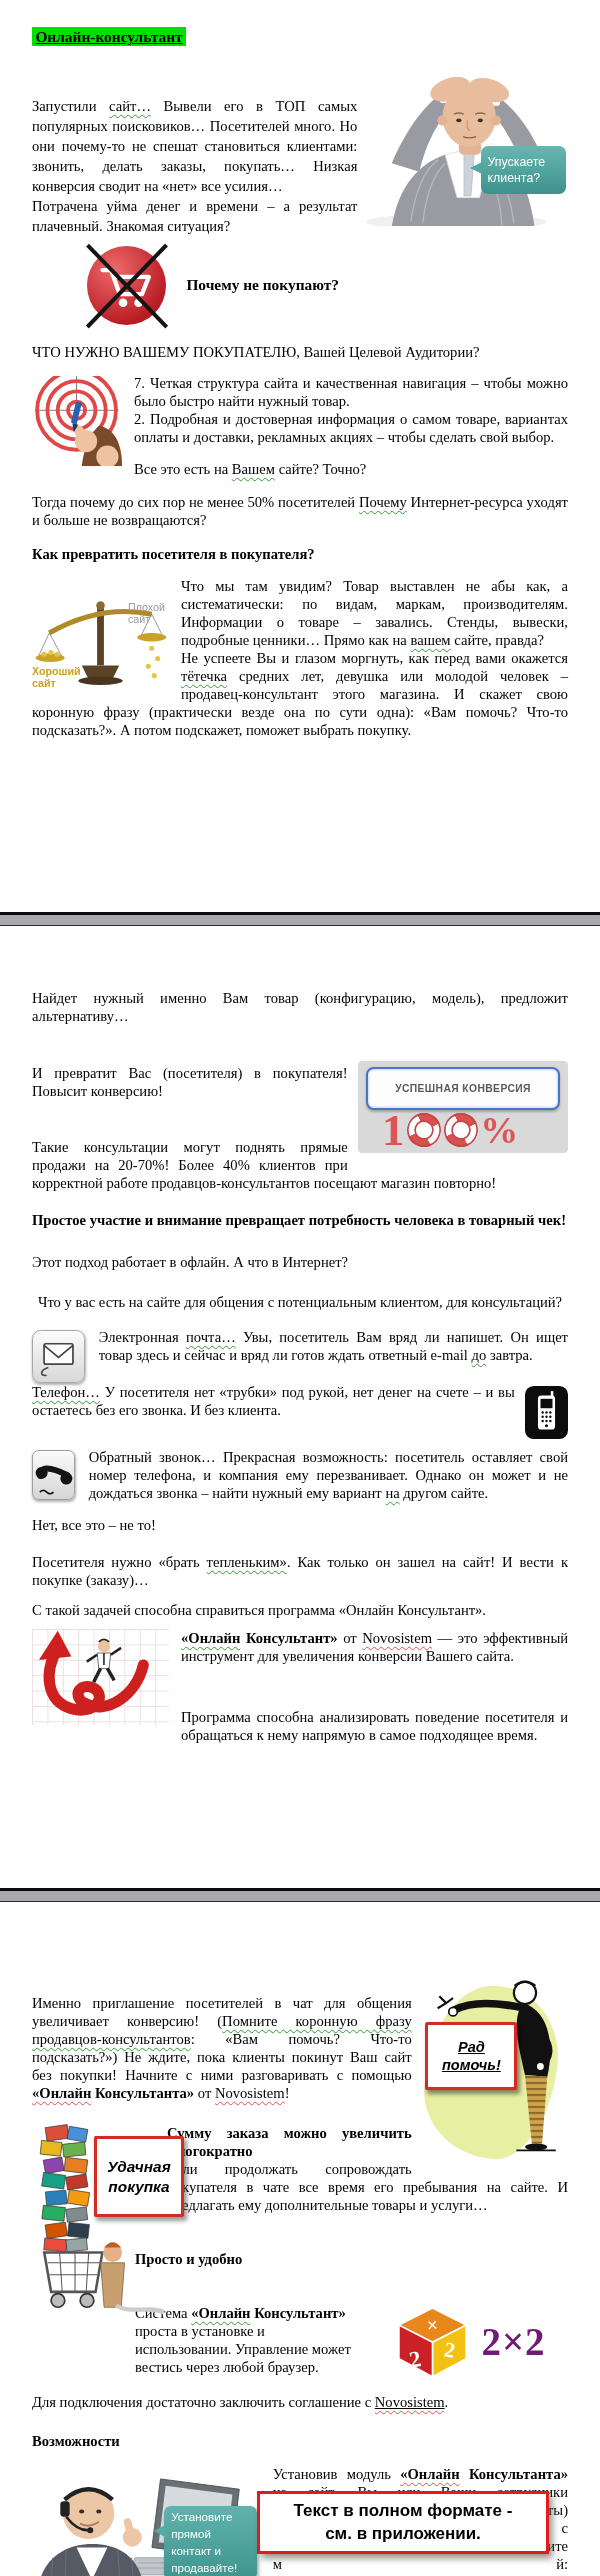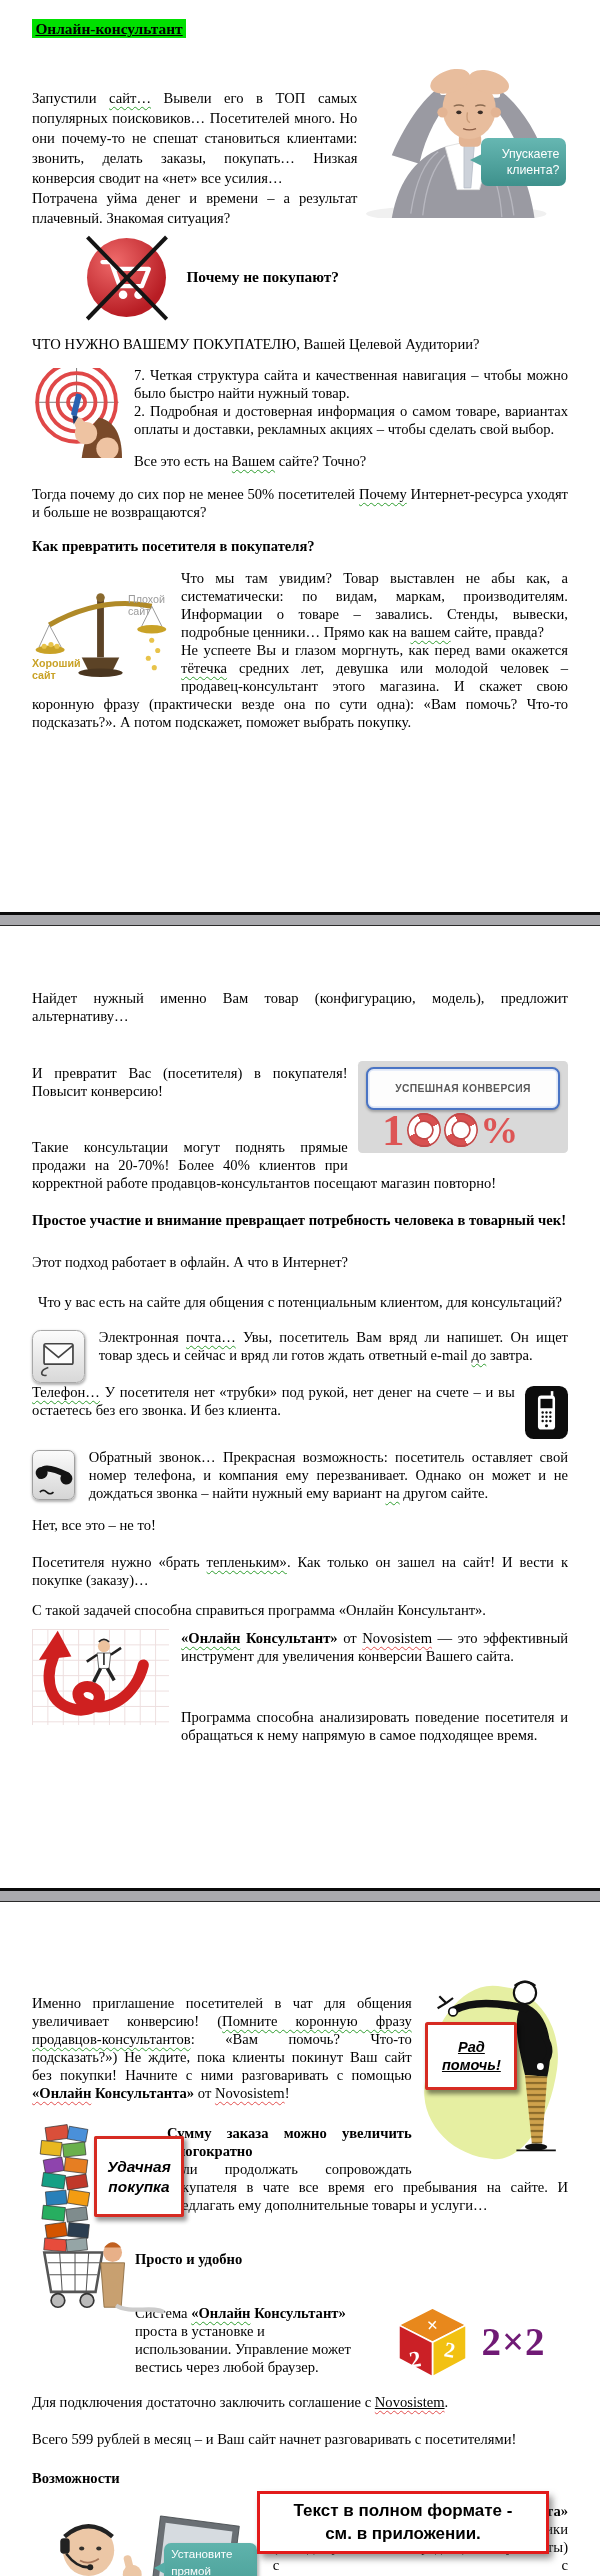--- a/index.html
+++ b/index.html
@@ -1,38 +1,38 @@
 <!DOCTYPE html>
 <html style="font-size:13.7px"><head>
 <meta charset="utf-8">
 <title>doc</title>
 <style>
   html,body{margin:0;padding:0;}
   body{width:600px;height:2576px;position:relative;background:#fff;color:#000;
        font-family:"Liberation Serif",serif;font-size:14.6px;overflow:hidden;}
   .page{position:absolute;left:0;width:600px;box-sizing:border-box;padding:0 32px;overflow:hidden;}
-  #page1{top:8px;height:760px}
+  #page1{top:16px;height:760px}
   #page2{top:926px;height:962px}
   #page3{top:1902px;height:674px}
   .band{position:absolute;left:0;width:600px;height:13.7px;background:#a9a9ad;
         border-top:3.4px solid #0b0b0b;border-bottom:0.9px solid #2a2a2a;box-sizing:border-box;}
   #band1{top:912px}#band2{top:1888px}
   p{margin:0;text-align:justify;line-height:18px;}
   .b{font-weight:bold}
   .wg{text-decoration:underline wavy #2f9e2f;text-decoration-thickness:0.9px;text-underline-offset:2.6px;}
   .wr{text-decoration:underline wavy #e34f4f;text-decoration-thickness:0.9px;text-underline-offset:2.6px;}
   .us{text-decoration:underline}
   .fr{float:right}.fl{float:left}
   .ill{position:relative}
   
   h1.title-line{margin:10.3px 0 0;font-size:15.4px;line-height:22px;font-weight:bold}
   .hl{background:#00e000;padding:0.9px 3.4px;text-decoration:underline;}
   .intro{margin-top:48px;}
   .intro p{line-height:20px}
-  .ill-worried{width:202px;height:159px;margin:-29px 0 3.4px 8.6px;text-align:right;}
+  .ill-worried{width:202px;height:159px;margin:-29px 0 3.4px 8.6px;}
   .missed-label{position:absolute;right:1.7px;top:79px;width:72px;background:linear-gradient(#66b7b2,#3e918c);
       color:#fff;font:12.4px/1.3 "Liberation Sans",sans-serif;padding:7.7px 6.9px;border-radius:6.9px;}
   .missed-label::before{content:"";position:absolute;left:-11px;top:15.4px;border:6.9px solid transparent;
       border-right:12px solid #55a7a1;border-left:none;}
   .cart-row{margin-top:3.4px;margin-left:50px;height:91px;display:flex;align-items:center;gap:15.4px;}
   .nocart{width:89px;height:89px;position:relative;flex:0 0 auto;}
   .nocart .circle{position:absolute;inset:5.1px;border-radius:50%;
       background:radial-gradient(circle at 35% 30%,#ef6a6a,#b81d24 72%);}
   .nocart .x{position:absolute;top:49%;left:-14%;width:128%;height:4.3px;background:#141414;}
   .x1{transform:rotate(46deg)}.x2{transform:rotate(-46deg)}
@@ -433,21 +433,20 @@
       <span class="dice-label">2×2</span>
     </div>
     <div class="easy-txt">
       <p class="easy-h b">Просто и удобно</p>
       <p class="easy-p"><span>Система </span><span class="b wg">«Онлайн</span><span class="b"> Консультант»</span><span> проста в установке и использовании. Управление может вестись через любой браузер.</span></p>
     </div>
   </div>
 
   <p class="connect"><span>Для подключения достаточно заключить соглашение с </span><span class="us"><span class="wr">Novosistem</span></span><span>.</span></p>
 
-  <p class="price">Всего 599 рублей в месяц – и Ваш сайт начнет разговаривать с посетителями!</p>
 
   <p class="features-h b">Возможности</p>
 
   <div class="bottom-sec">
     <div class="ill ill-support fl">
       <svg viewBox="0 0 265 150" width="227" height="129">
         <rect width="265" height="150" fill="#ffffff"></rect>
         <polygon points="150,16 242,28 232,108 140,96" fill="#6a6f74" stroke="#44484c"></polygon>
         <polygon points="156,24 234,34 226,100 148,90" fill="#d6dbe0"></polygon>
         <polygon points="120,108 250,108 260,128 112,128" fill="#c2c6ca" stroke="#9aa0a6"></polygon>

